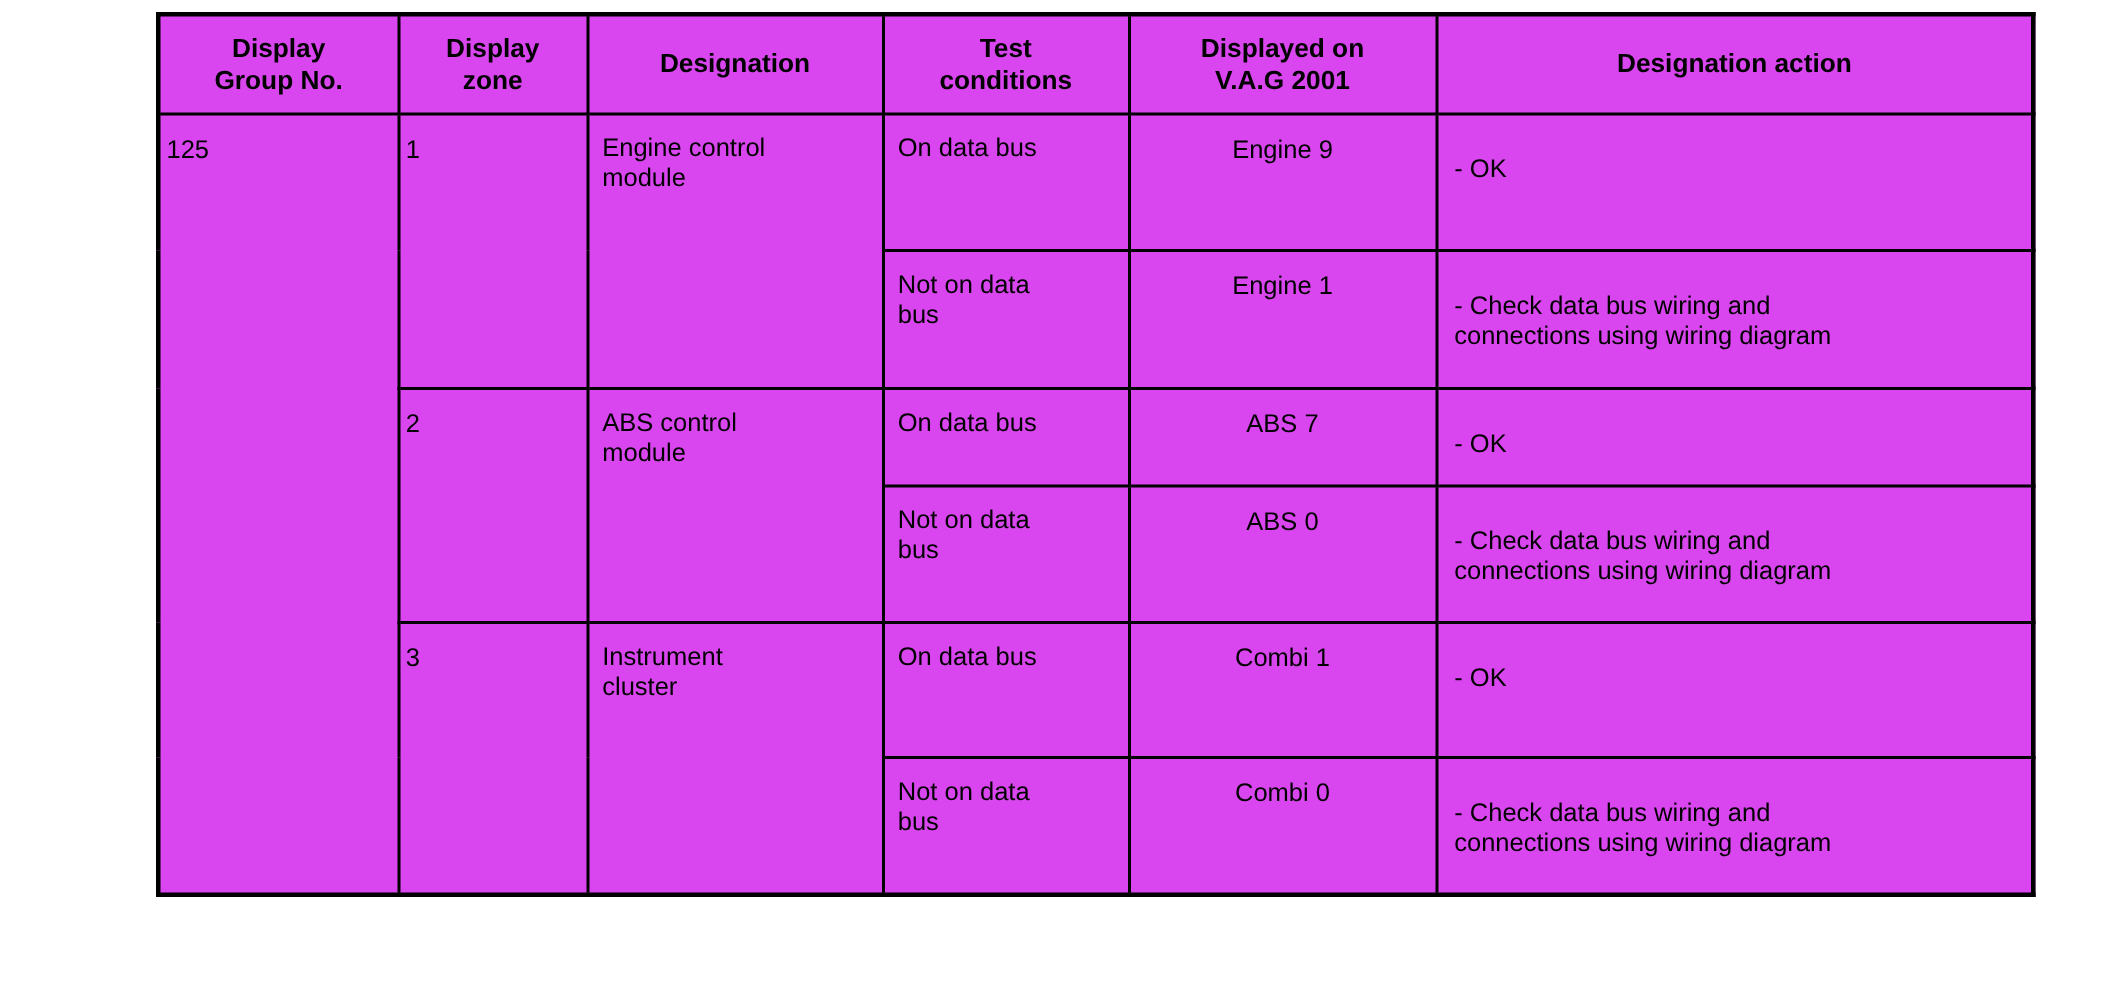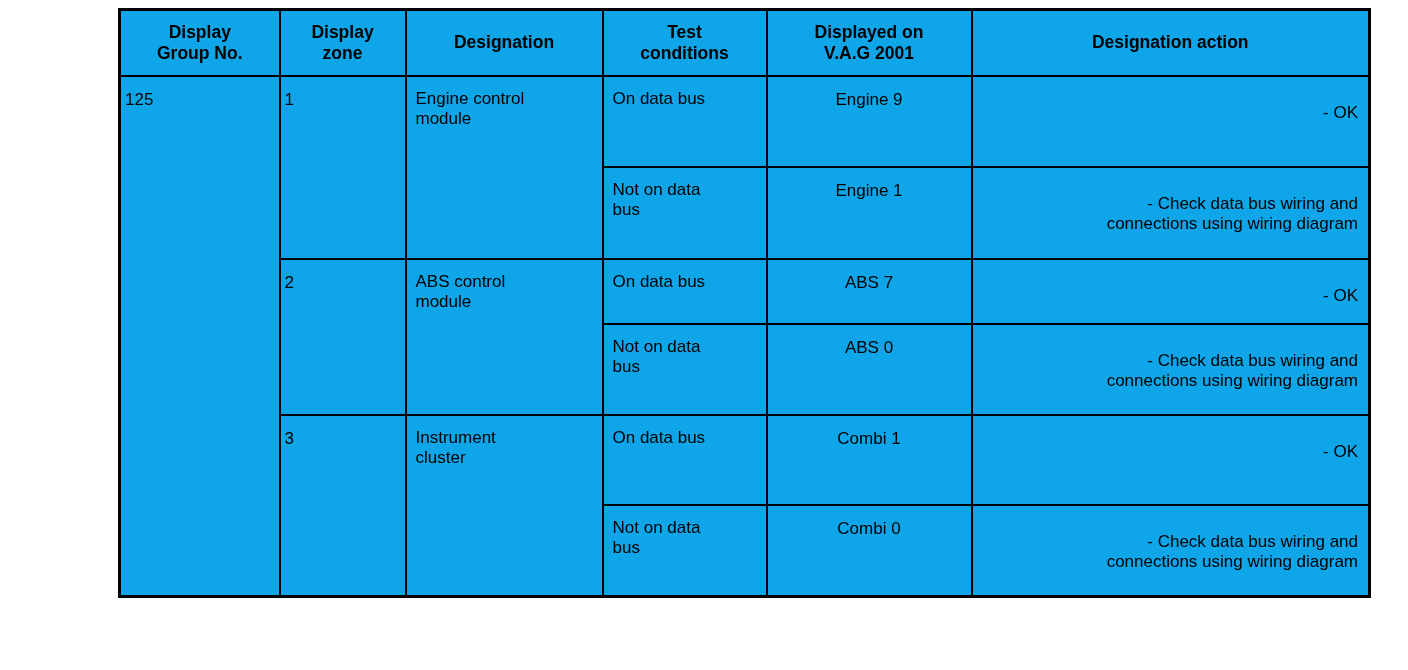--- a/index.html
+++ b/index.html
@@ -13,26 +13,26 @@
     color: #000000;
   }
   .page {
     position: relative;
     width: 1408px;
     height: 670px;
     background: #ffffff;
   }
   table.diag-table {
     position: absolute;
-    left: 118px;
+    left: 104px;
     top: 8px;
     width: 1250px;
     table-layout: fixed;
     border-collapse: collapse;
-    background: #0ea5e9;
+    background: #d946ef;
   }
   table.diag-table th,
   table.diag-table td {
     border: 2px solid #000000;
     white-space: pre-line;
     overflow: hidden;
     box-sizing: border-box;
   }
   table.diag-table {
     border: 3px solid #000000;
@@ -57,21 +57,21 @@
   td.txt {
     text-align: left;
     padding: 12px 8px 0 9px;
     margin-top: 15px;
   }
   td.disp {
     text-align: center;
     padding: 13px 4px 0 4px;
   }
   td.action {
-    text-align: right;
+    text-align: left;
     padding: 26px 10px 0 11px;
     margin-top: 19px;
   }
   tr.rh-hdr { height: 66px; }
   tr.rh-1a  { height: 91px; }
   tr.rh-1b  { height: 92px; }
   tr.rh-2a  { height: 65px; }
   tr.rh-2b  { height: 91px; }
   tr.rh-3a  { height: 90px; }
   tr.rh-3b  { height: 92px; }

